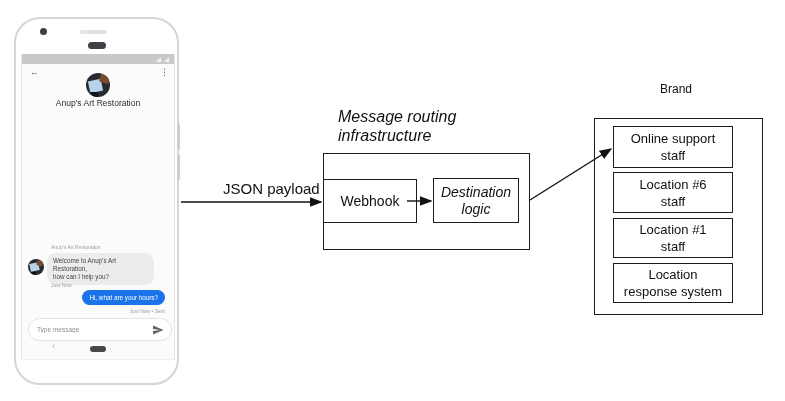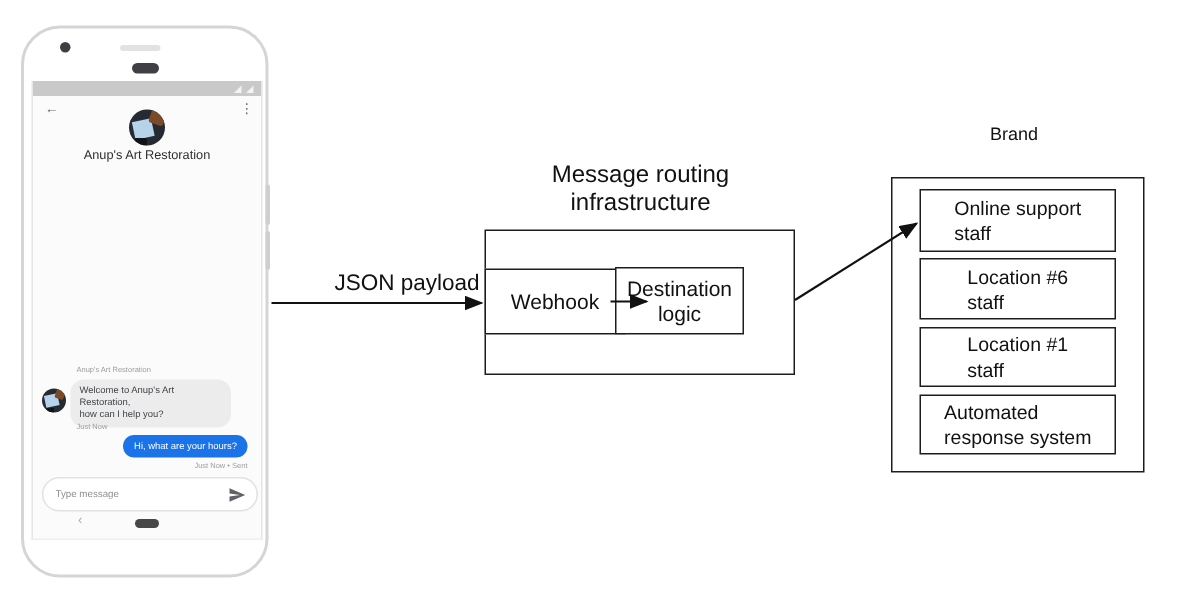--- a/index.html
+++ b/index.html
@@ -58,37 +58,37 @@
   .send-icon { position:absolute; right:7px; top:5px; }
 
   .nav-back { position:absolute; left:30px; top:287px; font-size:9px; color:#ababab; }
   .home-pill { position:absolute; left:68px; top:292px; width:16px; height:5.5px;
                border-radius:3px; background:#474747; }
 
   
   .dg-text { color:#111; }
   .json-label { position:absolute; left:193px; top:180px; width:110px; text-align:left;
                 font-size:15px;margin-left:30px; }
-  .infra-title { position:absolute; left:338px; top:107px; width:178px; text-align:center;
-                 font-size:16px; line-height:19px; white-space:pre-line; }
+  .infra-title { position:absolute; left:338px; top:107px; width:178px; text-align:left;
+                 font-size:16px; line-height:19px; white-space:pre-line;font-style:italic; }
   .infra-box { position:absolute; left:323px; top:153px; width:207px; height:97px;
                border:1.5px solid #1d1d1d; background:#fff; }
   .node { position:absolute; border:1.5px solid #1d1d1d; background:#fff;
           display:flex; align-items:center; justify-content:center; text-align:center;
           font-size:14px; line-height:17px; white-space:pre-line; }
   .node.webhook { left:323px; top:179px; width:94px; height:44px; }
-  .node.destination { left:410px; top:178px; width:86px; height:45px; }
+  .node.destination { left:433px; top:178px; width:86px; height:45px;font-style:italic; }
 
   .brand-title { position:absolute; left:626px; top:82px; width:100px; text-align:center;
                  font-size:12px; }
   .brand-box { position:absolute; left:594px; top:118px; width:169px; height:197px;
                border:1.5px solid #1d1d1d; background:#fff; }
-  .brand-node { position:absolute; left:613px; width:131px; border:1.5px solid #1d1d1d;
+  .brand-node { position:absolute; left:613px; width:120px; border:1.5px solid #1d1d1d;
                 background:#fff; display:flex; align-items:center; justify-content:center;
-                text-align:left; font-size:13px; line-height:17px; white-space:pre-line; }
+                text-align:center; font-size:13px; line-height:17px; white-space:pre-line; }
   .bn1 { top:126px; height:42px; }
   .bn2 { top:172px; height:41px; }
   .bn3 { top:218px; height:40px; }
   .bn4 { top:263px; height:40px; }
 
   .connectors { position:absolute; left:0; top:0; width:785px; height:401px;
                 pointer-events:none; }
 </style>
 </head>
 <body>
@@ -152,21 +152,21 @@
 logic</div>
 
   <div class="brand-title dg-text">Brand</div>
   <div class="brand-box"></div>
   <div class="brand-node bn1 dg-text">Online support
 staff</div>
   <div class="brand-node bn2 dg-text">Location #6
 staff</div>
   <div class="brand-node bn3 dg-text">Location #1
 staff</div>
-  <div class="brand-node bn4 dg-text">Automated
+  <div class="brand-node bn4 dg-text">Location
 response system</div>
 
   <svg class="connectors" viewBox="0 0 785 401">
     <defs>
       <marker id="ah" markerWidth="9" markerHeight="8" refX="8" refY="3.5" orient="auto">
         <path d="M0,0 L9,3.5 L0,7 Z" fill="#111"></path>
       </marker>
     </defs>
     <line x1="181" y1="202" x2="321" y2="202" stroke="#111" stroke-width="1.4" marker-end="url(#ah)"></line>
     <line x1="407" y1="201" x2="431" y2="201" stroke="#111" stroke-width="1.4" marker-end="url(#ah)"></line>

